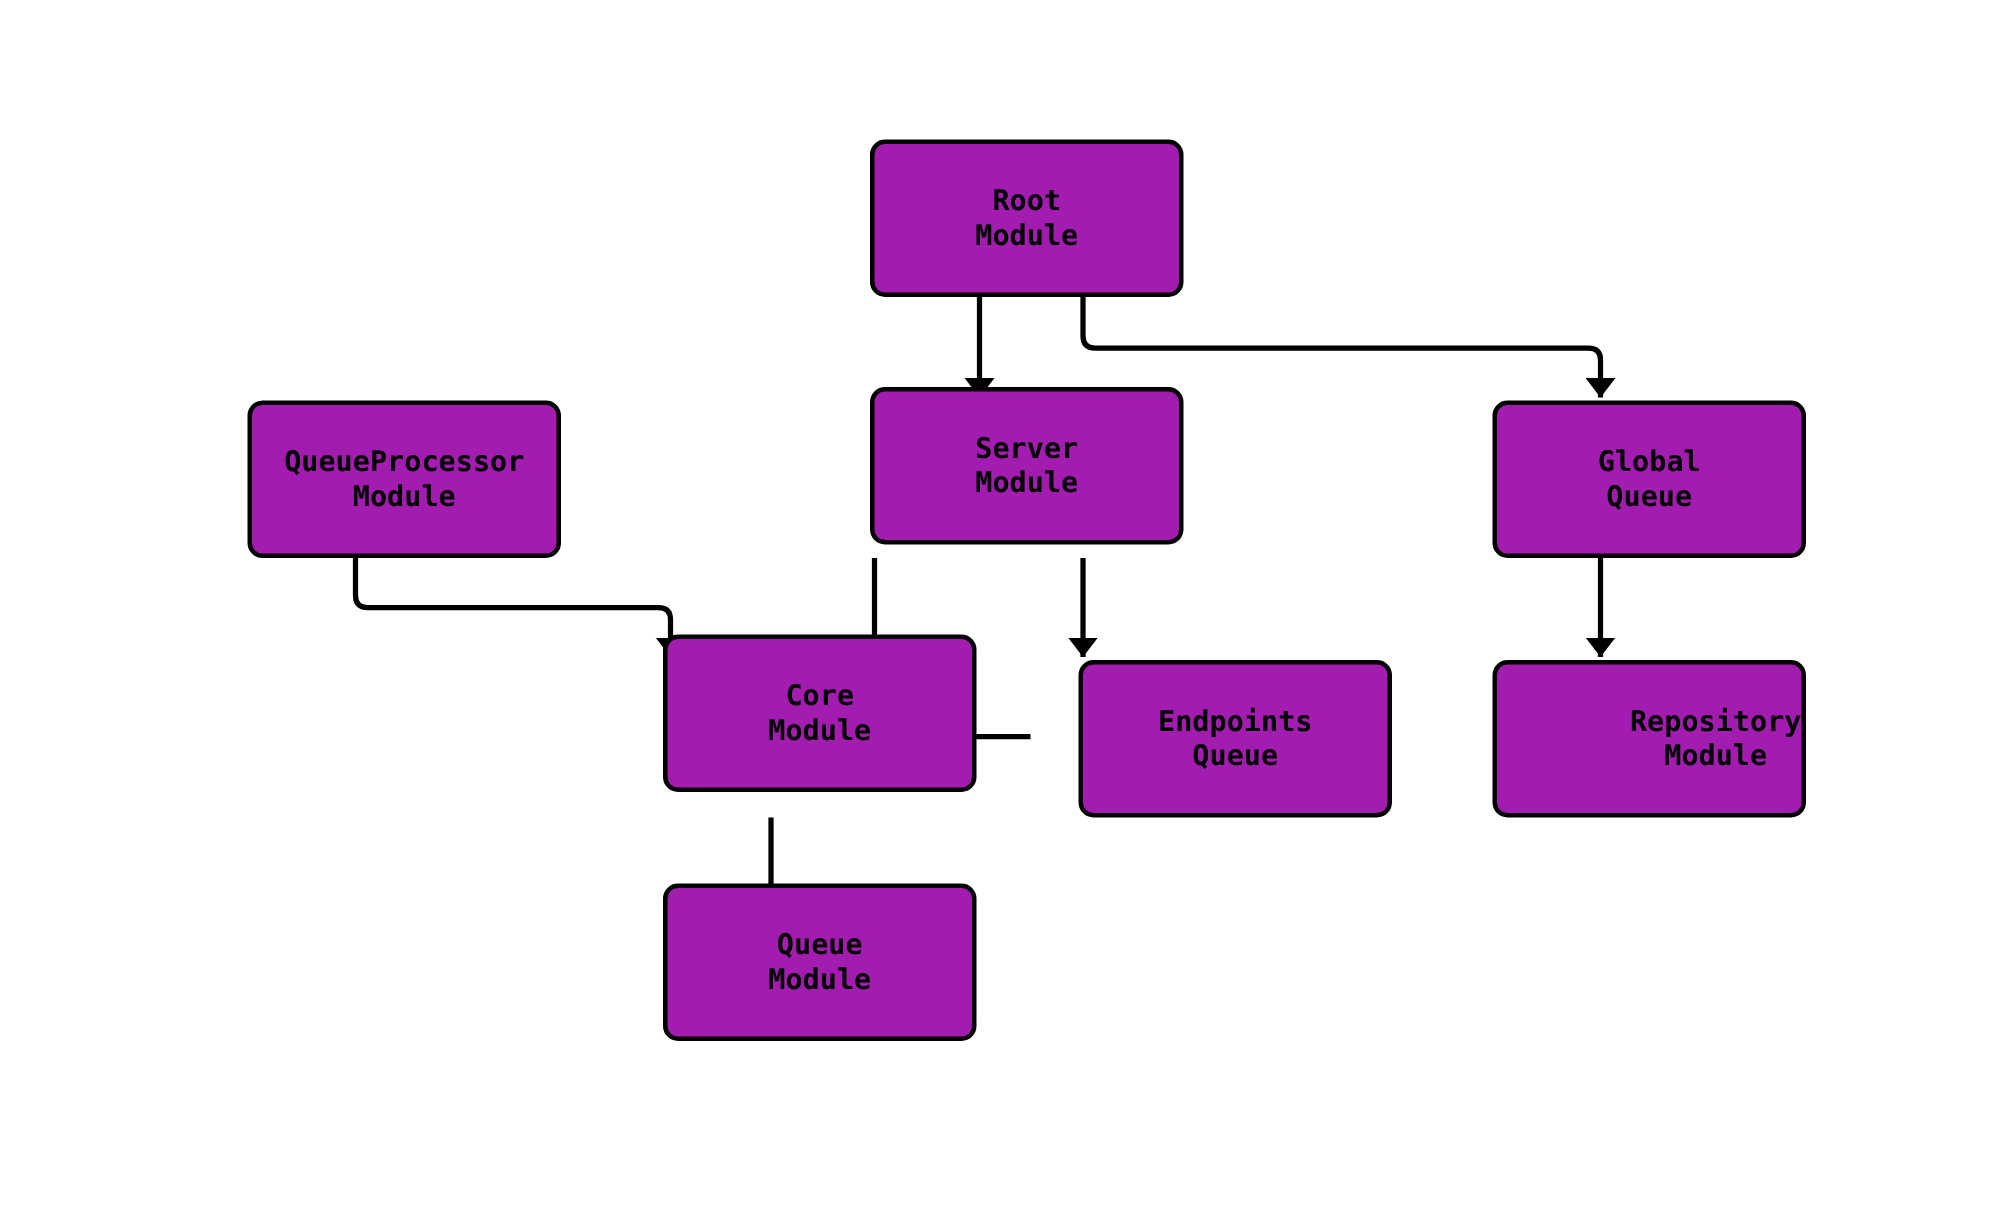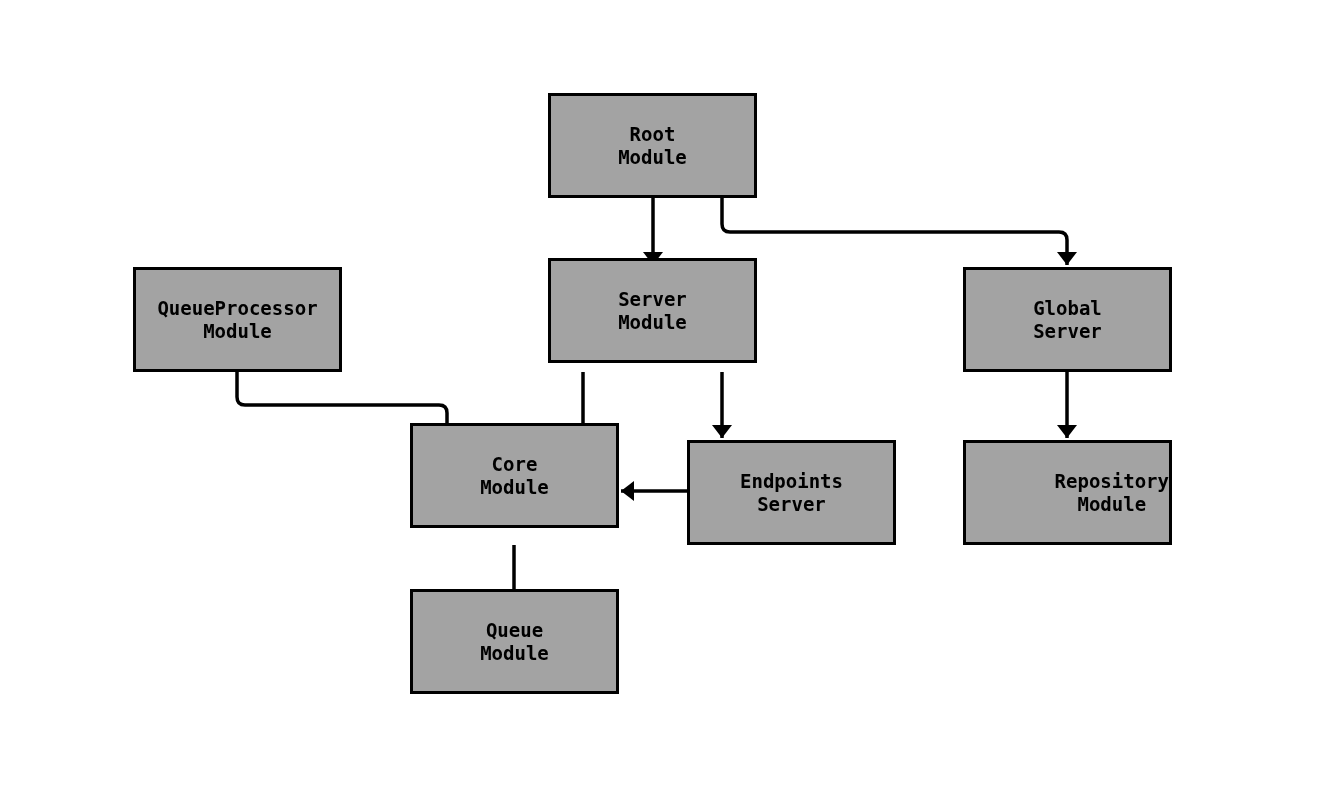--- a/index.html
+++ b/index.html
@@ -20,26 +20,27 @@
     left: 0;
     top: 0;
     width: 1337px;
     height: 809px;
   }
   .node {
     position: absolute;
     width: 209px;
     height: 105px;
     box-sizing: border-box;
-    background: #a3a3a3;
+    background: #a21caf;
     border: 3px solid #000000;
-    border-radius: 0;
+    border-radius: 10px;
     display: flex;
     align-items: center;
     justify-content: center;
+    margin-left: 32px;
   }
   .node-label {
     font-family: "DejaVu Sans Mono", monospace;
     font-weight: bold;
     font-size: 19px;
     line-height: 1.18;
     color: #000000;
     text-align: center;
     white-space: pre-line;
   }
@@ -80,31 +81,31 @@
 Module</span>
   </div>
 
   <div class="node" style="left:548px; top:258px;">
     <span class="node-label">Server
 Module</span>
   </div>
 
   <div class="node" style="left:963px; top:267px;">
     <span class="node-label">Global
-Server</span>
+Queue</span>
   </div>
 
   <div class="node" style="left:410px; top:423px;">
     <span class="node-label">Core
 Module</span>
   </div>
 
   <div class="node" style="left:687px; top:440px;">
     <span class="node-label">Endpoints
-Server</span>
+Queue</span>
   </div>
 
   <div class="node" style="left:963px; top:440px;justify-content:flex-end;">
     <span class="node-label">Repository
 Module</span>
   </div>
 
   <div class="node" style="left:410px; top:589px;">
     <span class="node-label">Queue
 Module</span>

